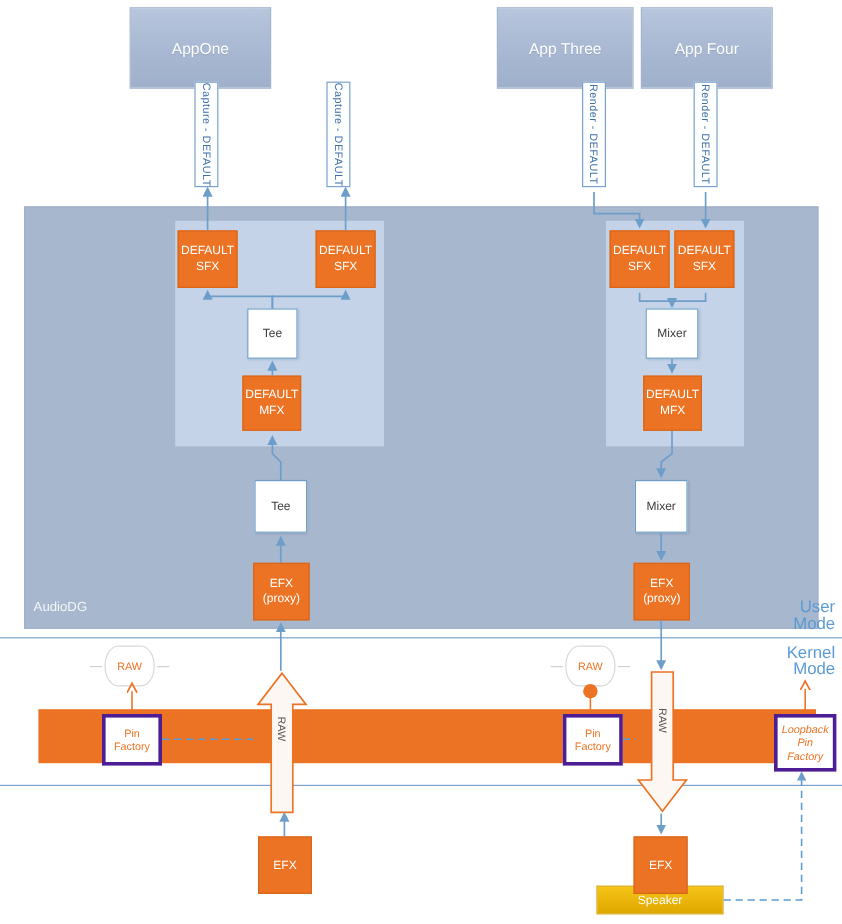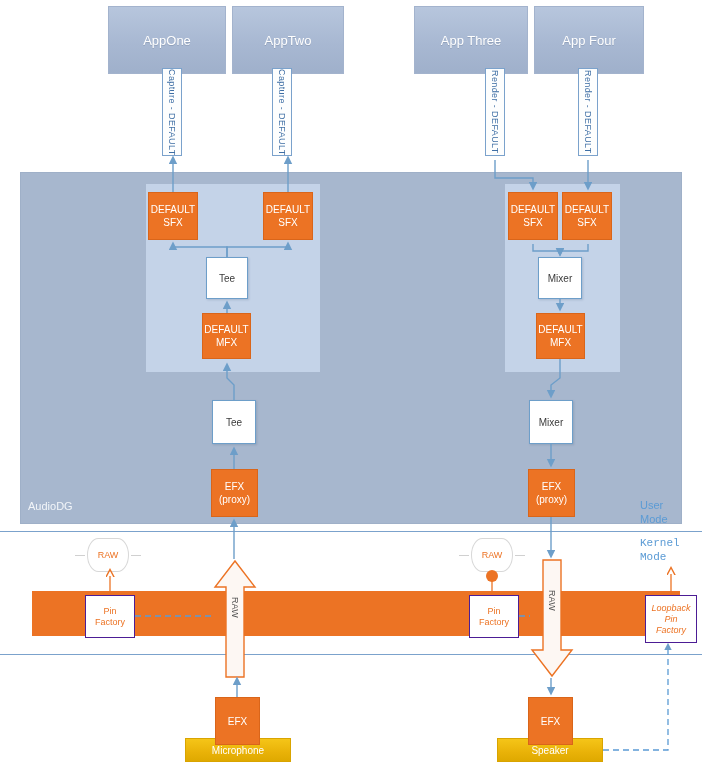--- a/index.html
+++ b/index.html
@@ -44,26 +44,26 @@
   
   .white-box{
     background:#ffffff;border:1px solid #6d9ec9;
     color:#3b3b3b;font-size:10px;
     display:flex;align-items:center;justify-content:center;
     box-shadow:1px 1px 2px rgba(80,100,130,.25);
   }
 
   
   .divider{background:#7ba2cc;height:1px;}
-  .mode-label{color:#5b9bd5;font-size:11px;line-height:14px;}
+  .mode-label{color:#5b9bd5;font-size:14px;line-height:14px;text-align:right;}
 
   
   .kbar{background:#ec7324;}
   .pinfactory{
-    background:#ffffff;border:1px solid #4c1d95;color:#ec7324;
+    background:#ffffff;border:3px solid #4c1d95;color:#ec7324;
     font-size:9px;line-height:11px;text-align:center;
     display:flex;flex-direction:column;align-items:center;justify-content:center;
   }
   .raw-badge{
     border:1px solid #d8d8d8;border-radius:12px/18px;background:#ffffff;
     color:#ec7324;font-size:9px;
     display:flex;align-items:center;justify-content:center;
   }
   .raw-tick{background:#d0d0d0;height:1px;}
   .raw-dot{background:#ec7324;border-radius:50%;}
@@ -76,23 +76,20 @@
   }
   svg.ov{position:absolute;left:0;top:0;width:702px;height:770px;overflow:visible;pointer-events:none;}
 </style>
 </head>
 <body>
 
 <div class="stage">
 
   <div class="abs app-box" style="left:108px;top:6px;width:118px;height:68px;">
     <span>AppOne</span>
-  </div>
-  <div class="abs app-box" style="left:232px;top:6px;width:112px;height:68px;">
-    <span>AppTwo</span>
   </div>
   <div class="abs app-box" style="left:534px;top:6px;width:110px;height:68px;">
     <span>App Four</span>
   </div>
   <div class="abs app-box" style="left:414px;top:6px;width:114px;height:68px;">
     <span>App Three</span>
   </div>
 
   <div class="abs pipe" style="left:162px;top:68px;width:20px;height:88px;">
     <span>Capture - DEFAULT</span>
@@ -157,21 +154,21 @@
     <div>EFX</div>
     <div>(proxy)</div>
   </div>
 
   <div class="abs divider" style="left:0px;top:531px;width:702px;"></div>
   <div class="abs divider" style="left:0px;top:654px;width:702px;"></div>
   <div class="abs mode-label" style="left:640px;top:498px;width:56px;">
     <div>User</div>
     <div>Mode</div>
   </div>
-  <div class="abs mode-label" style="left:640px;top:536px;width:56px;font-family:Liberation Mono, monospace;">
+  <div class="abs mode-label" style="left:640px;top:536px;width:56px;">
     <div>Kernel</div>
     <div>Mode</div>
   </div>
 
   <div class="abs kbar" style="left:32px;top:591px;width:648px;height:45px;"></div>
 
   <div class="abs raw-badge" style="left:87px;top:538px;width:42px;height:34px;">
     <span>RAW</span>
   </div>
   <div class="abs raw-tick" style="left:75px;top:555px;width:10px;"></div>
@@ -191,23 +188,20 @@
   <div class="abs pinfactory" style="left:469px;top:595px;width:50px;height:43px;">
     <div>Pin</div>
     <div>Factory</div>
   </div>
   <div class="abs pinfactory" style="left:645px;top:595px;width:52px;height:48px;font-style:italic;">
     <div>Loopback</div>
     <div>Pin</div>
     <div>Factory</div>
   </div>
 
-  <div class="abs device" style="left:185px;top:738px;width:106px;height:24px;">
-    <span>Microphone</span>
-  </div>
   <div class="abs fx" style="left:215px;top:697px;width:45px;height:48px;">
     <div>EFX</div>
   </div>
 
   <div class="abs device" style="left:497px;top:738px;width:106px;height:24px;">
     <span>Speaker</span>
   </div>
   <div class="abs fx" style="left:528px;top:697px;width:45px;height:48px;">
     <div>EFX</div>
   </div>

